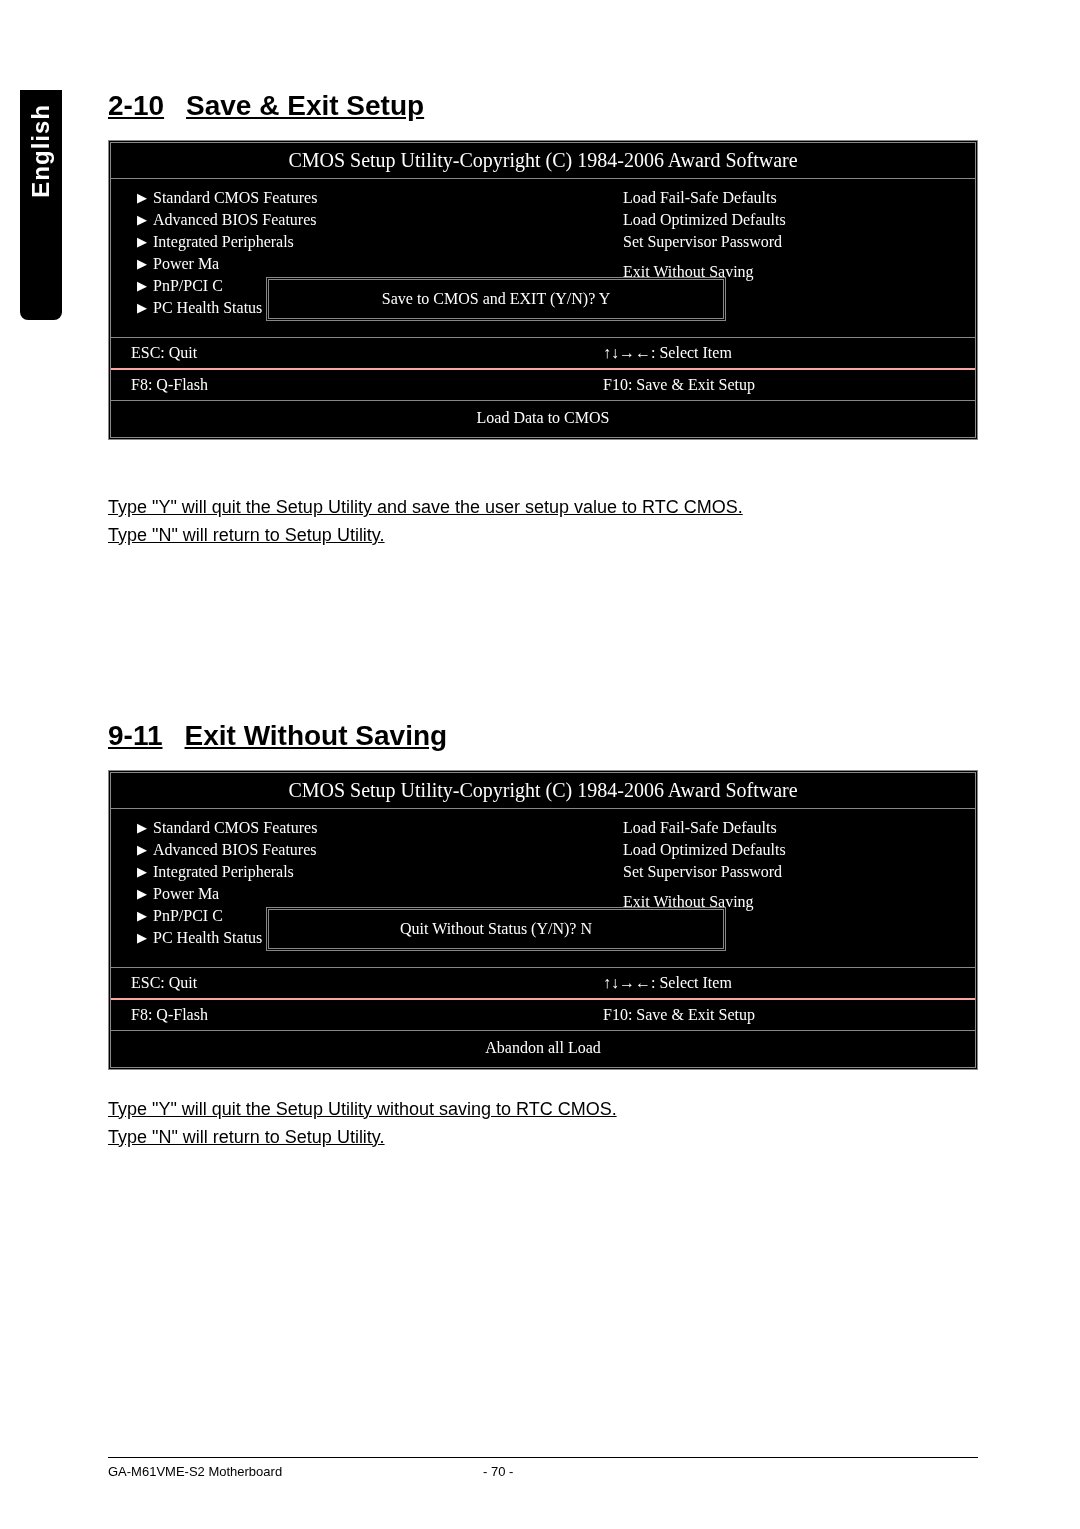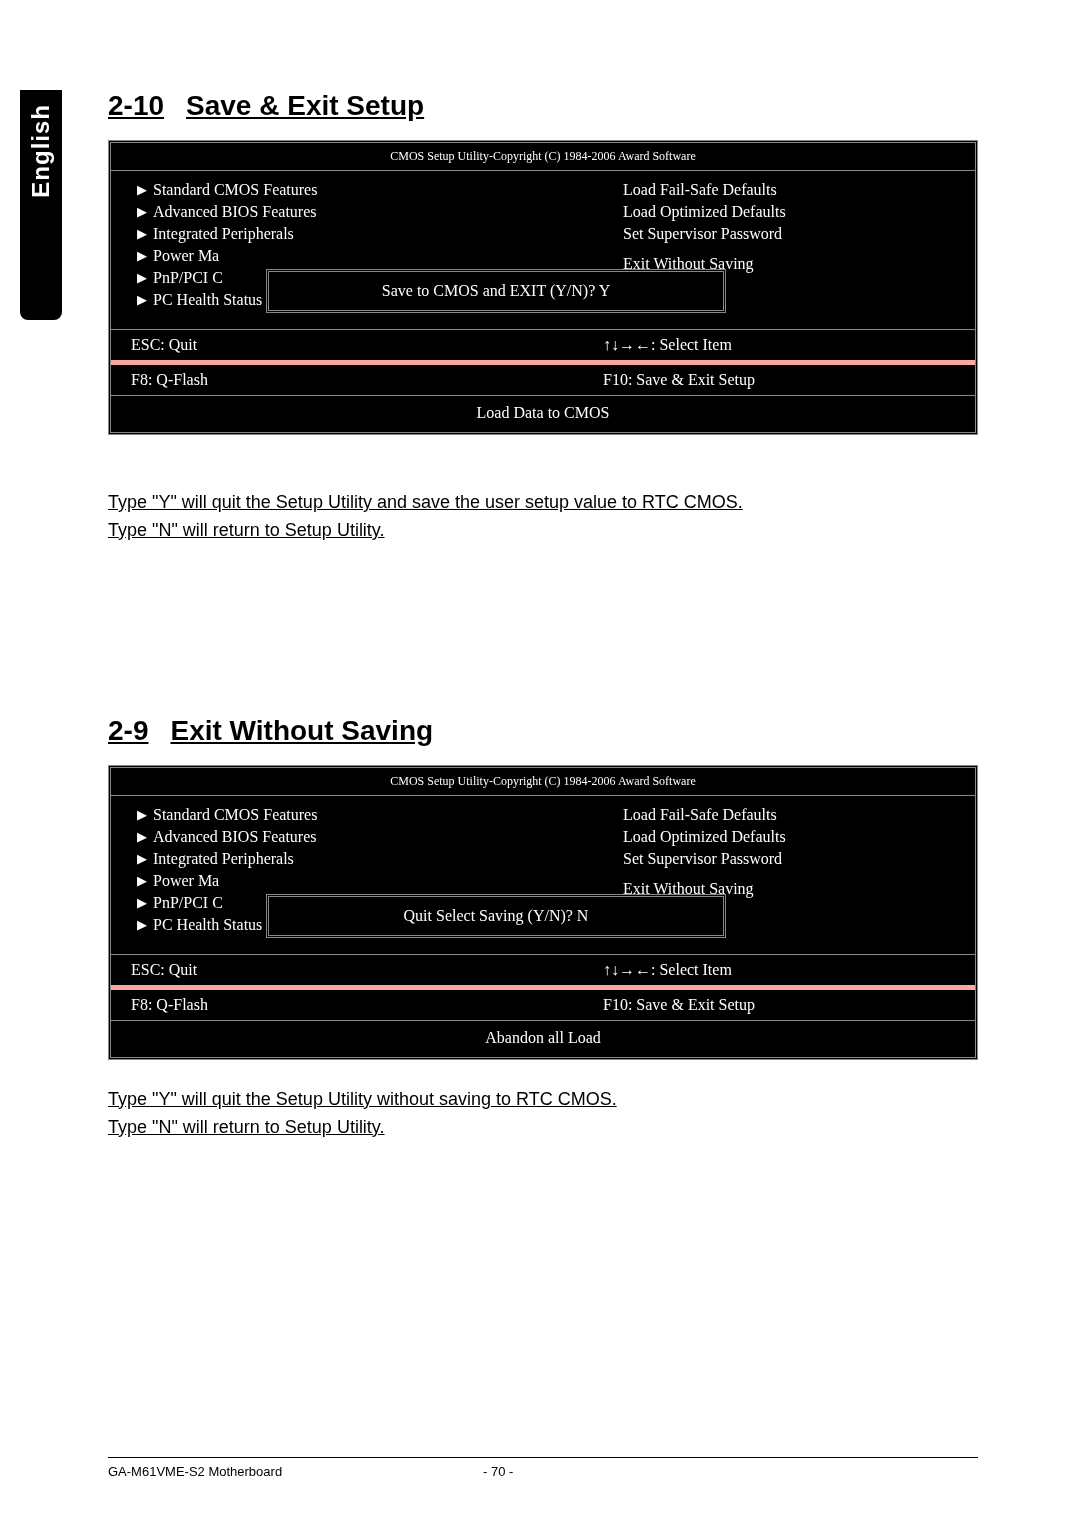--- a/index.html
+++ b/index.html
@@ -51,21 +51,21 @@
     font-family: "Times New Roman", Times, serif;
     border: 3px double #888;
     padding: 0;
     width: 100%;
     font-size: 16px;
     position: relative;
   }
   .bios-title {
     text-align: center;
     padding: 6px 0 6px 0;
-    font-size: 12px;
+    font-size: 20px;
   }
   .bios-main {
     display: flex;
     border-top: 1px solid #888;
     border-bottom: 1px solid #888;
     padding: 8px 0 18px 0;
     position: relative;
     min-height: 160px;
   }
   .bios-col {
@@ -85,21 +85,21 @@
   }
   .bios-item .txt {
     flex: 1;
     white-space: nowrap;
     overflow: hidden;
   }
   .bios-right .bios-item { padding-left: 60px; }
   .bios-foot {
     display: flex;
     padding: 6px 20px;
-    border-bottom: 5px solid #fca5a5;
+    border-bottom: 2px solid #fca5a5;
   }
   .bios-foot .fcell { width: 50%; }
   .bios-foot .fcell.right { padding-left: 60px; }
   .bios-status {
     text-align: center;
     padding: 8px 0 10px 0;
   }
   .dialog {
     position: absolute;
     left: 155px;
@@ -209,21 +209,21 @@
   </div>
 
   <div class="body-text">
     <div>Type "Y" will quit the Setup Utility and save the user setup value to RTC CMOS.</div>
     <div>Type "N" will return to Setup Utility.</div>
   </div>
 
   <div class="section-gap-1"></div>
 
   <h2 class="section-title">
-    <span class="num">2-9</span><span>Exit Without Saving</span>
+    <span class="num">9-11</span><span>Exit Without Saving</span>
   </h2>
 
   <div class="bios-box">
     <div class="bios-title">CMOS Setup Utility-Copyright (C) 1984-2006 Award Software</div>
     <div class="bios-main">
       <div class="bios-col">
         <div class="bios-item">
             <span class="tri">▶</span>
             <span class="txt">Standard CMOS Features</span>
           </div>
@@ -262,21 +262,21 @@
             <span class="txt"></span>
           </div>
         <div class="bios-item">
             <span class="txt"></span>
           </div>
         <div class="bios-item">
             <span class="txt">Exit Without Saving</span>
           </div>
       </div>
       <div class="dialog">
-        <span>Quit Select Saving (Y/N)? N</span>
+        <span>Quit Without Status (Y/N)? N</span>
       </div>
     </div>
     <div class="bios-foot">
       <div class="fcell">ESC: Quit</div>
       <div class="fcell right">↑↓→←: Select Item</div>
     </div>
     <div class="bios-foot" style="border-bottom:1px solid #888;">
       <div class="fcell">F8: Q-Flash</div>
       <div class="fcell right">F10: Save &amp; Exit Setup</div>
     </div>

